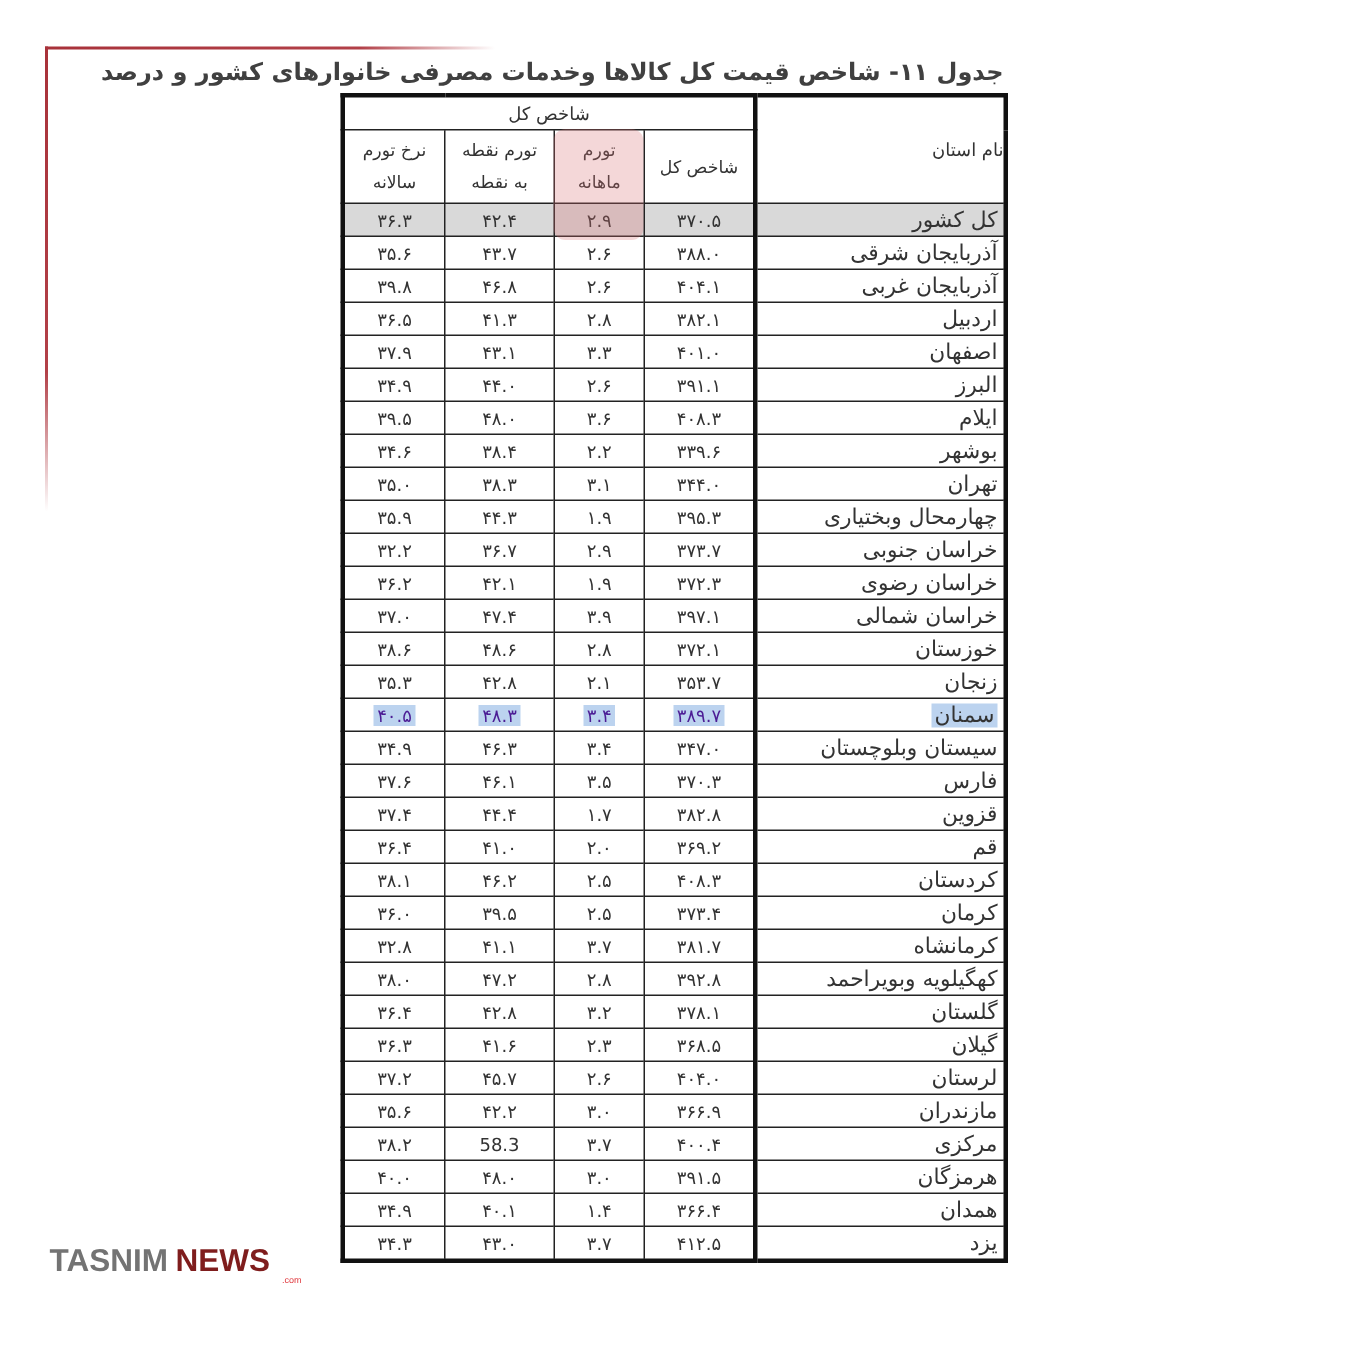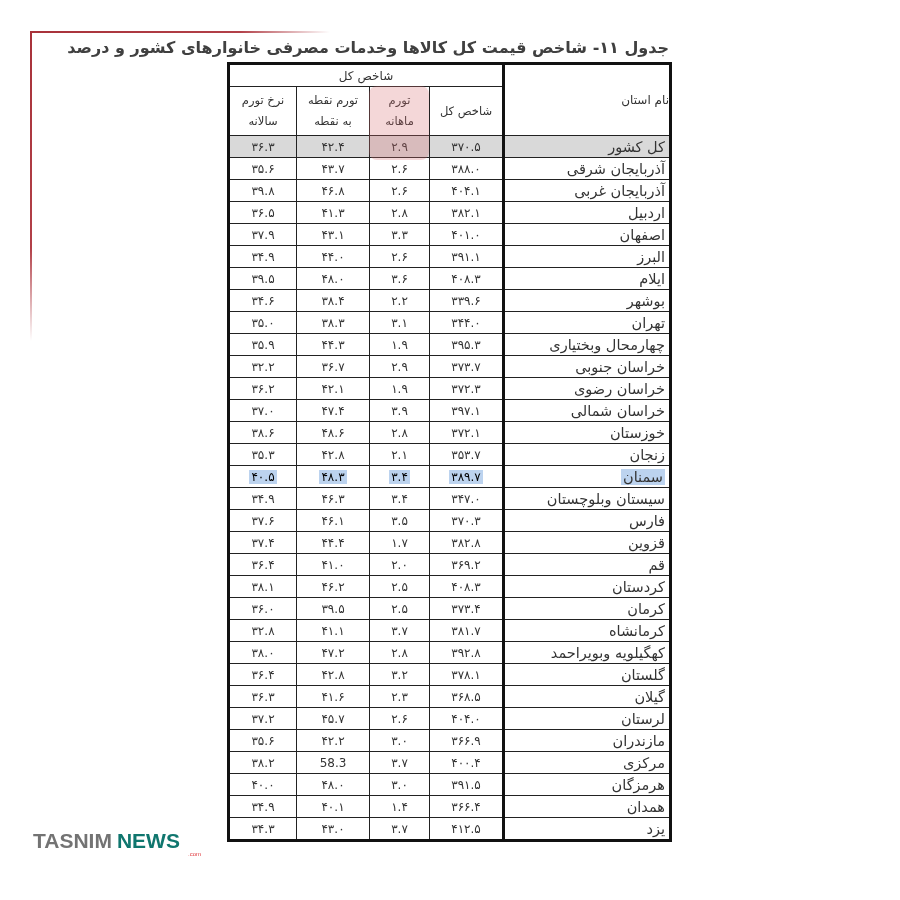--- a/index.html
+++ b/index.html
@@ -16,26 +16,26 @@
   table.t { position:absolute; left:227px; top:62px; border-collapse:collapse; direction:rtl;
             table-layout:fixed; border:3px solid #111; }
   table.t td, table.t th { border:1.5px solid #222; padding:0; font-weight:normal; color:#333; }
   th.grp { height:21px; font-size:12px; text-align:center; }
   th.sub { height:48px; font-size:11.5px; line-height:21px; text-align:center; }
   th.prov-h { font-size:12px; text-align:right; }
   td { height:21px; font-size:12px; text-align:center; }
   td.prov { text-align:right; padding-right:4px !important; font-size:14.5px; color:#222; border-left:3px solid #111 !important; }
   th.prov-h { border-left:3px solid #111 !important; }
   tr.total td { background:#d9d9d9; }
-  tr.hl td.num { color:#000000; }
+  tr.hl td.num { color:#4c1d95; }
   tr.hl td.num span, tr.hl td.prov span { background:#bcd3ef; padding:0 2px; }
   .logo { position:absolute; left:33px; top:829px; font-family:"Liberation Sans", sans-serif;
           font-weight:bold; font-size:21px; letter-spacing:0px; white-space:nowrap; }
   .logo .a { color:#737373; }
-  .logo .b { color:#0f766e; margin-left:5px; }
+  .logo .b { color:#7f1d1d; margin-left:5px; }
   .logo .c { position:absolute; left:155px; top:22px; font-size:6px; color:#e0393e; font-weight:normal; }
 </style>
 </head>
 <body>
 
 <div class="red-top"></div>
 <div class="red-left"></div>
 
 <div class="title">جدول ۱۱- شاخص قیمت کل کالاها وخدمات مصرفی خانوارهای کشور و درصد</div>
 

